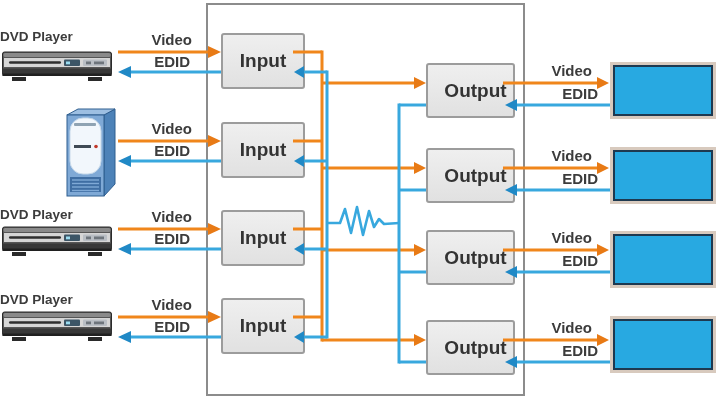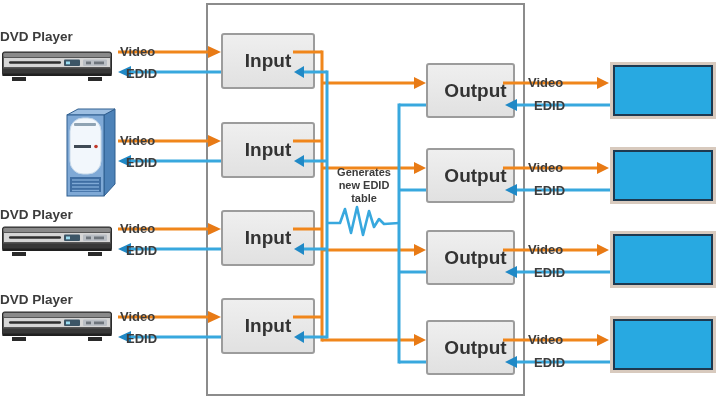--- a/index.html
+++ b/index.html
@@ -5,32 +5,32 @@
   html,body{margin:0;padding:0;background:#fff;}
   #stage{
     position:relative;width:720px;height:412px;overflow:hidden;background:#fff;
     font-family:"Liberation Sans",sans-serif;color:var(--label-text,#3c3c3c);
   }
   .abs{position:absolute;}
   
   .frame{left:206px;top:3px;width:319px;height:393px;border:2px solid var(--frame-border,#8c8c8c);background:#fff;box-sizing:border-box;z-index:1;}
   
   .module{
-    width:94px;height:56px;left:221px;z-index:2;box-sizing:border-box;
+    width:84px;height:56px;left:221px;z-index:2;box-sizing:border-box;
     background:linear-gradient(180deg,#efefef,#e1e1e1);
     border:2px solid var(--module-border,#9c9c9c);border-radius:3px;
     display:flex;align-items:center;justify-content:center;
     font-size:19px;font-weight:bold;color:#333;
   }
   .module.out{left:426px;width:89px;height:55px;padding-left:10px;}
   
   .display{left:610px;width:106px;height:57px;z-index:2;box-sizing:border-box;border:3px solid var(--display-outer,#d8cabe);background:var(--display-inner,#1e3950);}
   .display-screen{width:100%;height:100%;box-sizing:border-box;border:2px solid var(--display-inner,#1e3950);background:var(--display-fill,#28a9e1);}
   
-  .lbl{font-size:13px;font-weight:bold;text-align:left;line-height:16px;z-index:4;white-space:nowrap;margin-top:12px;}
+  .lbl{font-size:15px;font-weight:bold;text-align:right;line-height:16px;z-index:4;white-space:nowrap;}
   .devlbl{font-size:13.5px;font-weight:bold;line-height:16px;z-index:4;white-space:nowrap;}
   .note{font-size:11px;font-weight:bold;text-align:center;line-height:13px;z-index:4;}
   
   #wires{left:0;top:0;z-index:3;pointer-events:none;}
   #wires line{stroke-width:3;fill:none;}
   #wires .ln-o{stroke:var(--orange,#f0861b);}
   #wires .ln-b{stroke:var(--blue,#38a8de);}
   #wires .hd-o{fill:var(--orange-head,#e87f15);}
   #wires .hd-b{fill:var(--blue-head,#2089c6);}
   #wires .zig{stroke:var(--blue,#38a8de);stroke-width:2.6;fill:none;stroke-linejoin:round;}
@@ -158,25 +158,20 @@
 
   <div class="abs lbl" style="left:528px;top:63px;width:64px;">Video</div>
   <div class="abs lbl" style="left:534px;top:86px;width:64px;">EDID</div>
   <div class="abs lbl" style="left:528px;top:148px;width:64px;">Video</div>
   <div class="abs lbl" style="left:534px;top:171px;width:64px;">EDID</div>
   <div class="abs lbl" style="left:528px;top:230px;width:64px;">Video</div>
   <div class="abs lbl" style="left:534px;top:253px;width:64px;">EDID</div>
   <div class="abs lbl" style="left:528px;top:320px;width:64px;">Video</div>
   <div class="abs lbl" style="left:534px;top:343px;width:64px;">EDID</div>
 
-  <div class="abs note" style="left:328px;top:166px;width:72px;">
-    <div>Generates</div>
-    <div>new EDID</div>
-    <div>table</div>
-  </div>
 
   <svg id="wires" class="abs" width="720" height="412" viewBox="0 0 720 412">
 
     <g>
       <line class="ln-o" x1="118" y1="52" x2="209" y2="52"></line>
         <polygon class="hd-o" points="208,46 208,58 221,52"></polygon>
       <line class="ln-o" x1="118" y1="141" x2="209" y2="141"></line>
         <polygon class="hd-o" points="208,135 208,147 221,141"></polygon>
       <line class="ln-o" x1="118" y1="229" x2="209" y2="229"></line>
         <polygon class="hd-o" points="208,223 208,235 221,229"></polygon>

